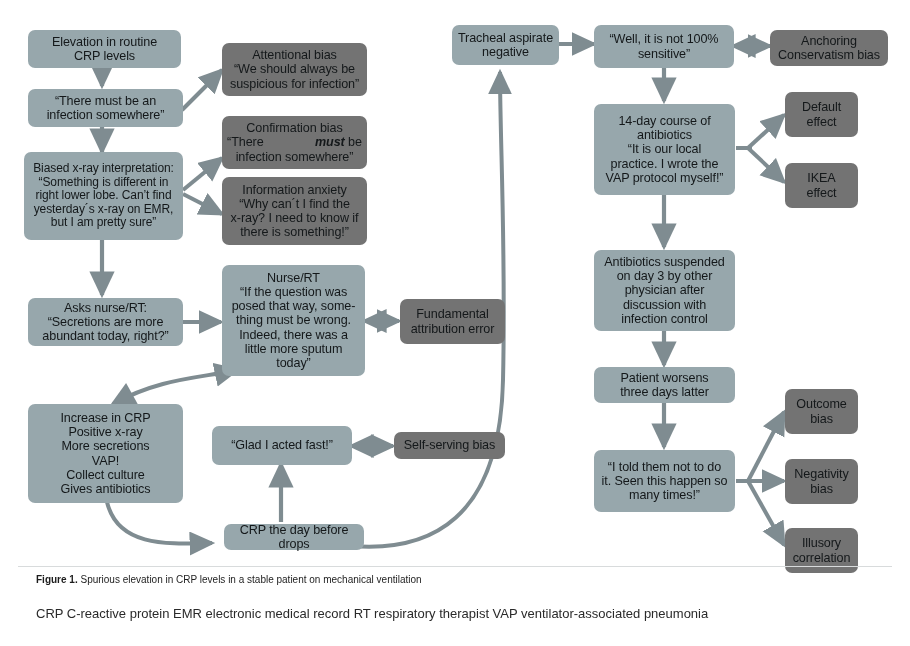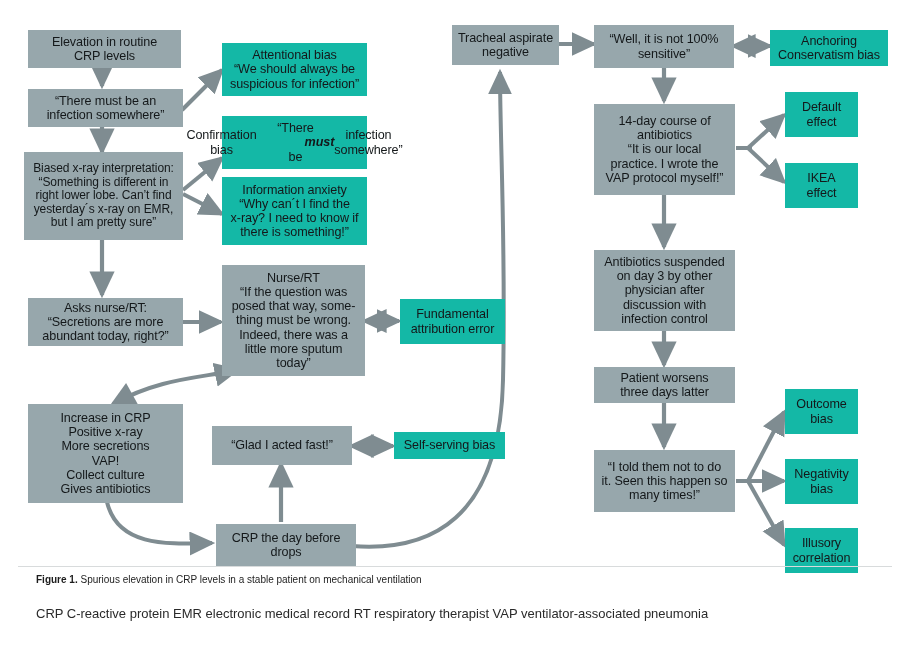--- a/index.html
+++ b/index.html
@@ -22,23 +22,24 @@
     position:absolute;
     box-sizing:border-box;
     display:flex;
     align-items:center;
     justify-content:center;
     text-align:center;
     line-height:1.12;
     white-space:pre-line;
     padding:6px 4px;
     letter-spacing:-0.1px;
+    border-radius:7px;
   }
   .node.dark{ background:#97a7ac; color:#14181a; }
-  .node.light{ background:#14b8a6; color:#14181a; }
+  .node.light{ background:#737373; color:#14181a; }
   .node .txt{ display:block; width:100%; }
   .fs13{ font-size:12.6px; }
   .fs12{ font-size:12.0px; }
 
   .caption-rule{
     position:absolute;left:18px;top:566px;width:874px;height:1px;
     background:#d8dbdc;
   }
   .caption{
     position:absolute;left:36px;top:574px;width:850px;
@@ -152,32 +153,32 @@
 thing must be wrong.
 Indeed, there was a
 little more sputum
 today”</span>
   </div>
 
   <div class="node dark fs13" style="left:212px;top:426px;width:140px;height:39px;">
     <span class="txt">“Glad I acted fast!”</span>
   </div>
 
-  <div class="node dark fs13" style="left:216px;top:524px;width:140px;height:42px;">
+  <div class="node dark fs13" style="left:224px;top:524px;width:140px;height:26px;">
     <span class="txt">CRP the day before
 drops</span>
   </div>
 
   <div class="node light fs13" style="left:222px;top:43px;width:145px;height:53px;justify-content:flex-end;">
     <span class="txt">Attentional bias
 “We should always be
 suspicious for infection”</span>
   </div>
 
-  <div class="node light fs13" style="left:222px;top:116px;width:145px;height:53px;flex-direction:row;">
+  <div class="node light fs13" style="left:222px;top:116px;width:145px;height:53px;flex-direction:column;">
     <span>Confirmation bias</span>
     <span><span>“There </span><b style="font-style:italic;margin-left:48px;">must</b><span> be</span></span>
     <span>infection somewhere”</span>
   </div>
 
   <div class="node light fs13" style="left:222px;top:177px;width:145px;height:68px;">
     <span class="txt">Information anxiety
 “Why can´t I find the
 x-ray? I need to know if
 there is something!”</span>

